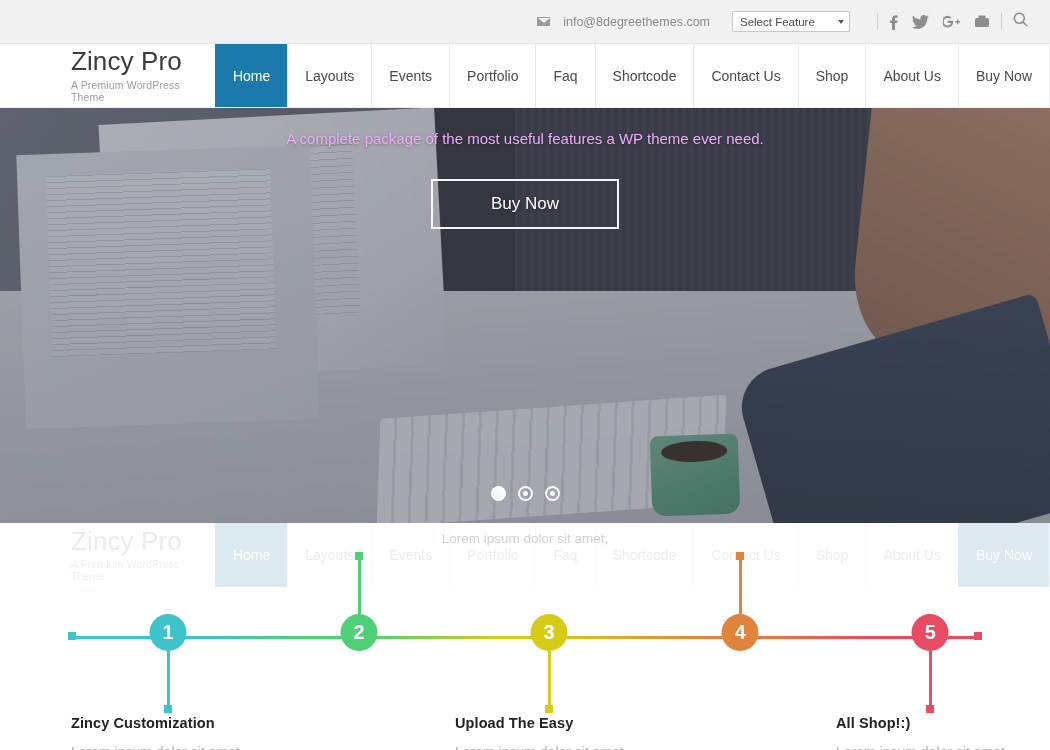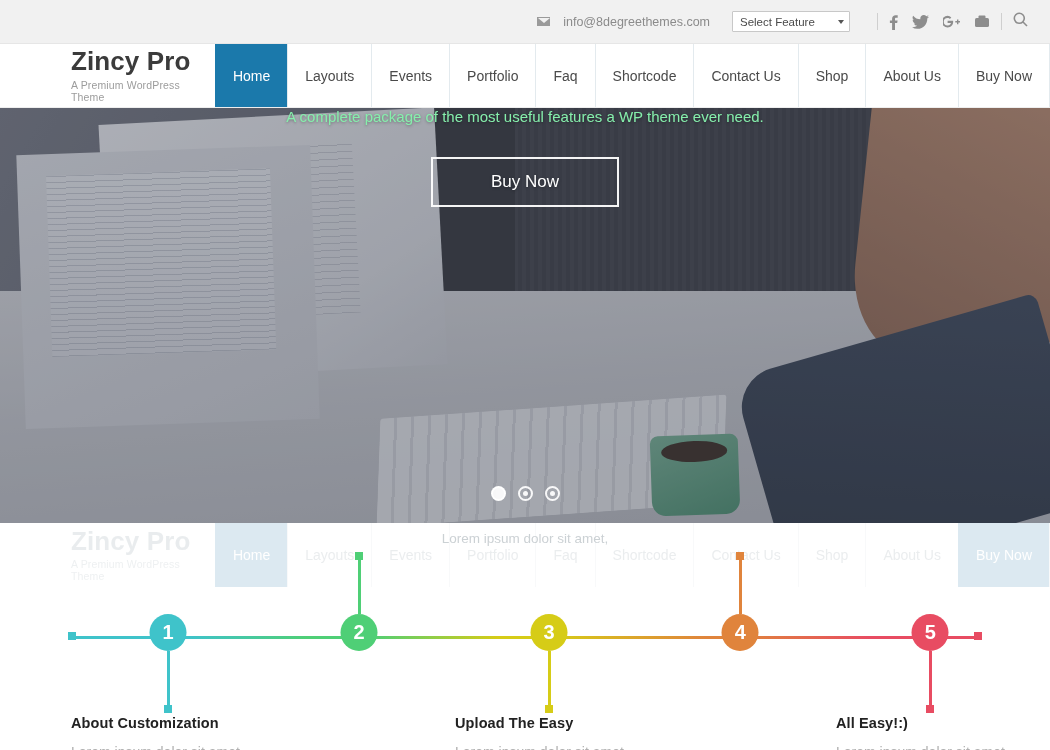--- a/index.html
+++ b/index.html
@@ -51,21 +51,21 @@
   .social svg { display: block; fill: #8d8d8d; }
   .search-ico svg { fill: none; stroke: #8d8d8d; stroke-width: 1.6; }
 
   
   .header {
     height: 64px; width: 100%; background: #ffffff;
     display: flex; align-items: stretch; justify-content: space-between;
     border-bottom: 1px solid #eeeeee;
   }
   .brand { padding-left: 71px; display: flex; flex-direction: column; justify-content: center; }
-  .brand-name { font-size: 26px; color: #3b3b3b; font-weight: 700; letter-spacing: .1px; line-height: 1.05; }
+  .brand-name { font-size: 26px; color: #3b3b3b; font-weight: 400; letter-spacing: .1px; line-height: 1.05; }
   .brand-tag { font-size: 10.5px; color: #9c9c9c; margin-top: 3px; letter-spacing: .15px; }
   .nav { display: flex; align-items: stretch; }
   .nav-item {
     display: flex; align-items: center; padding: 0 17px;
     font-size: 14px; color: #4a4a4a;
     border-left: 1px solid #e3eaee; white-space: nowrap;
   }
   .nav-item:last-child { border-right: 1px solid #e3eaee; }
   .nav-item.active { background: #1b79ab; color: #ffffff; border-left-color: #1b79ab; }
 
@@ -145,21 +145,21 @@
 
   .hero-content {
     position: absolute; inset: 0; z-index: 3;
     display: flex; flex-direction: column; align-items: center;
   }
   .hero-title {
     margin-top: 138px; font-size: 37px; font-weight: bold; color: #ffffff;
     letter-spacing: .2px; text-shadow: 0 1px 3px rgba(0,0,0,.32);
   }
   .hero-sub {
-    font-size: 15px; color: #86efac;
+    margin-top: 22px; font-size: 15px; color: #f0abfc;
     text-shadow: 0 1px 3px rgba(0,0,0,.35);
   }
   .hero-btn {
     margin-top: 32px; width: 188px; height: 50px;
     border: 2px solid rgba(255,255,255,.95); background: transparent;
     color: #ffffff; font-size: 17px;
     display: flex; align-items: center; justify-content: center;
     text-shadow: 0 1px 3px rgba(0,0,0,.3);
   }
   .hero-dots {
@@ -400,27 +400,27 @@
           <span>5</span>
         </div>
         <div class="tl-stem down" style="background:#e84c62">
             <span class="sq" style="background:#e84c62"></span>
           </div>
       </div>
     </div>
 
     <div class="captions">
       <div class="cap-col" style="left:71px">
-        <div class="cap-title">About Customization</div>
+        <div class="cap-title">Zincy Customization</div>
         <div class="cap-text">Lorem ipsum dolor sit amet,</div>
       </div>
       <div class="cap-col" style="left:455px">
         <div class="cap-title">Upload The Easy</div>
         <div class="cap-text">Lorem ipsum dolor sit amet,</div>
       </div>
       <div class="cap-col" style="left:836px">
-        <div class="cap-title">All Easy!:)</div>
+        <div class="cap-title">All Shop!:)</div>
         <div class="cap-text">Lorem ipsum dolor sit amet,</div>
       </div>
     </div>
   </div>
 
 </div>
 
 </body></html>

